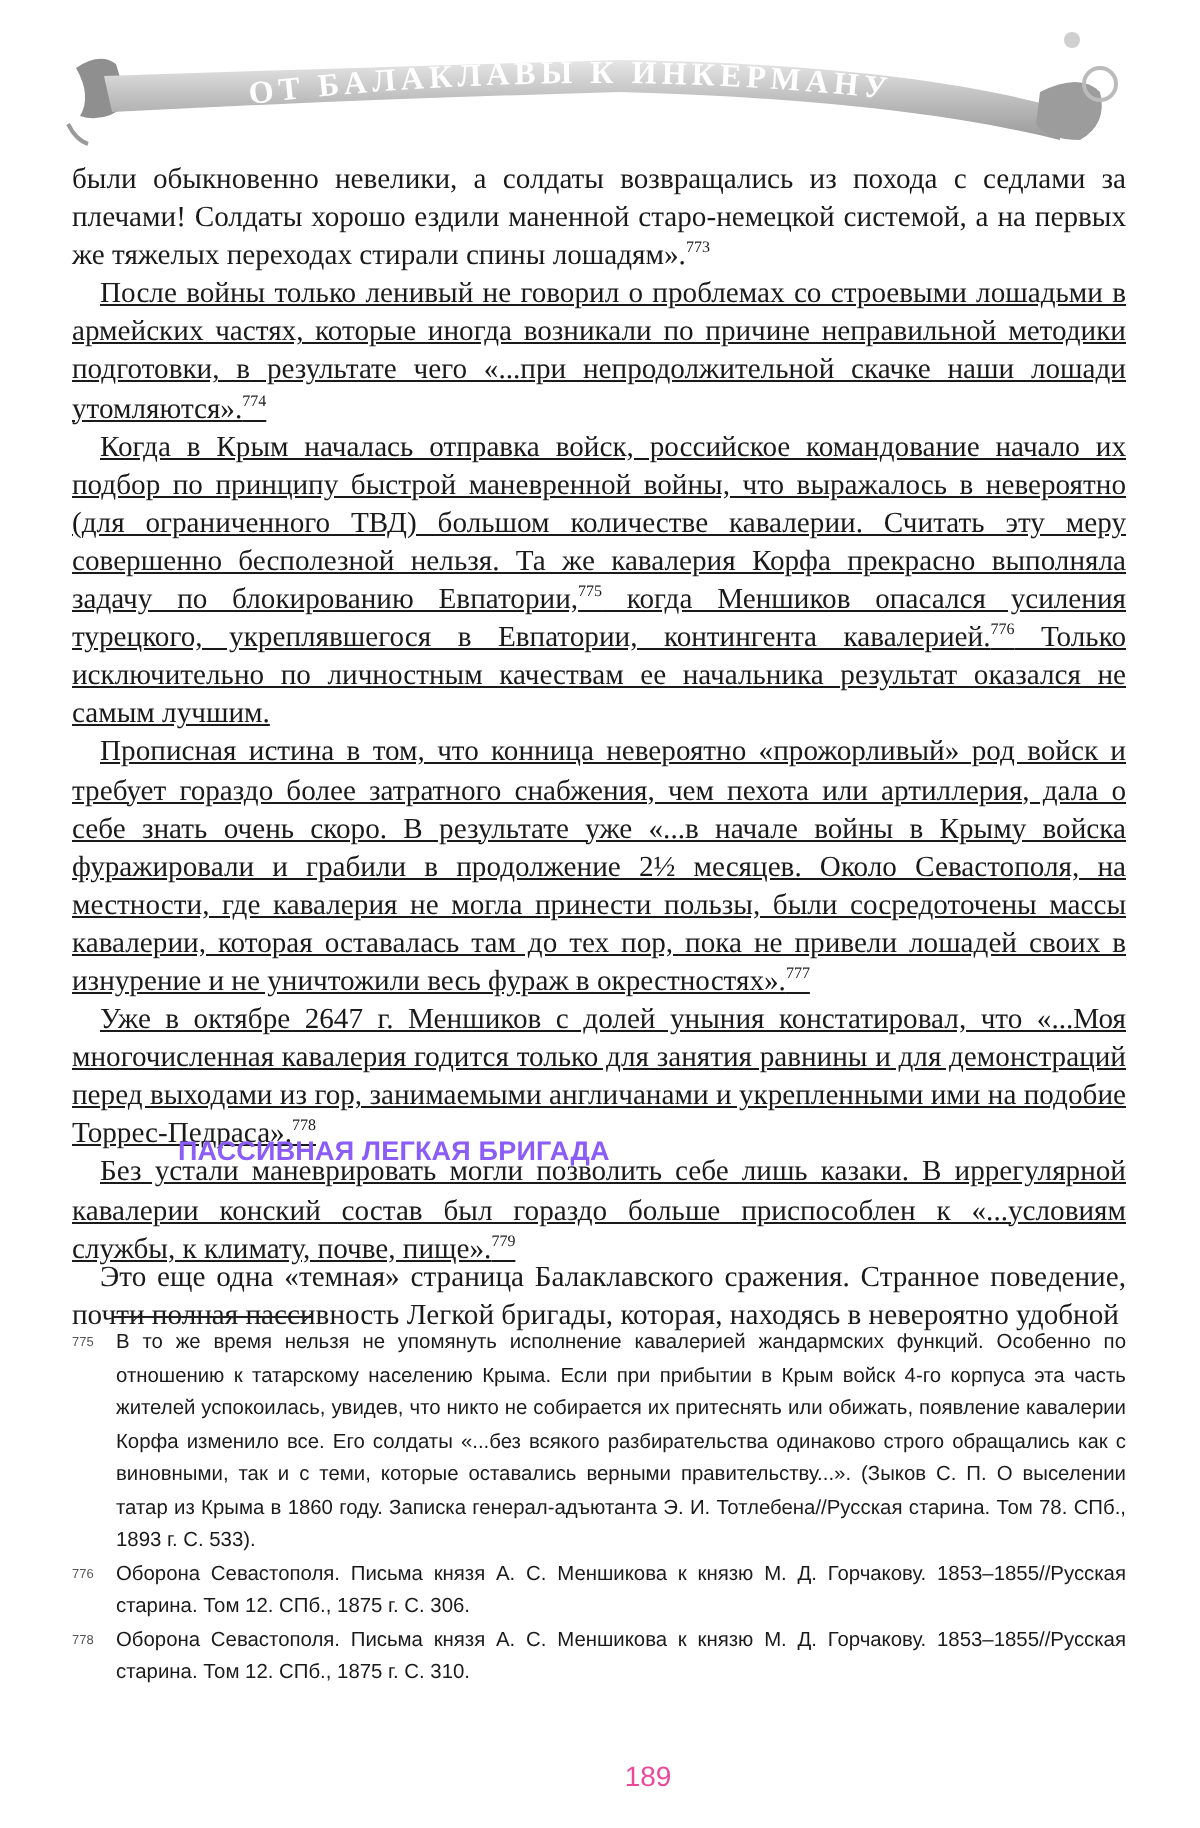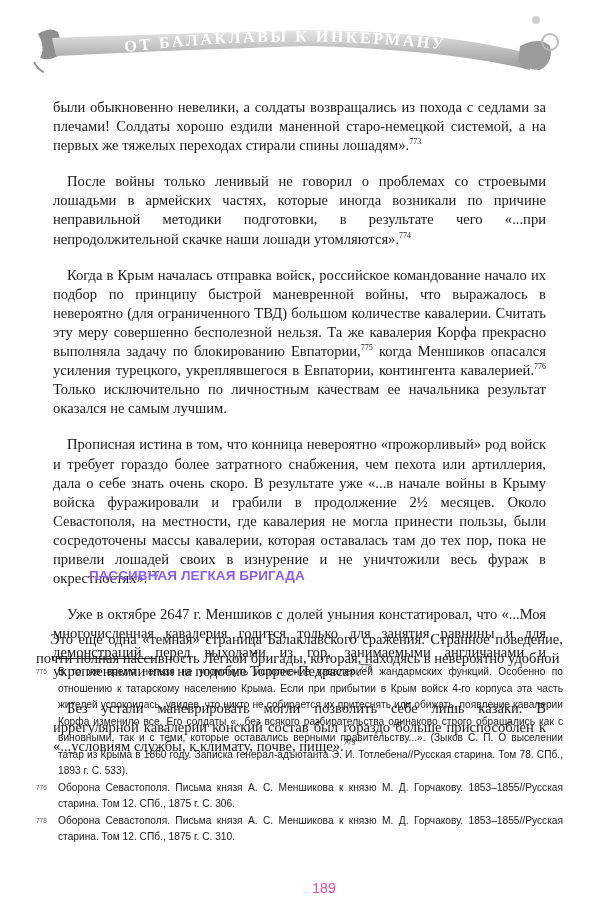--- a/index.html
+++ b/index.html
@@ -1,21 +1,21 @@
 <!DOCTYPE html>
 <html><head>
 <meta charset="utf-8">
 <style>
   html, body { margin:0; padding:0; background:#ffffff; }
   body { width:600px; height:914px; position:relative; overflow:hidden; color:#1a1a1a; }
   .ribbon { position:absolute; left:30px; top:12px; width:540px; height:66px; }
   .ribbon svg { width:540px; height:66px; display:block; }
   .main { position:absolute; left:36px; top:81px; width:527px; font-family:"Liberation Serif","DejaVu Serif",serif; font-size:14.6px; line-height:19.1px; text-align:justify; }
-  .main p { margin:17px; text-indent:0; }
-  .main p.ind { text-indent:14px; }
+  .main p { margin:0; text-indent:0; }
+  .main p.ind { text-indent:14px;text-decoration:underline; }
   sup { font-size:8px; line-height:0; vertical-align:6px; }
   .heading { position:absolute; left:49px; top:568px; font-family:"Liberation Sans","DejaVu Sans",sans-serif; font-weight:bold; font-size:13.5px; color:#8b5cf6; letter-spacing:0.1px;padding-left:40px; }
   .after { position:absolute; left:36px; top:598px; width:527px; font-family:"Liberation Serif","DejaVu Serif",serif; font-size:14.6px; line-height:19.1px; text-align:justify;margin-top:32px; }
   .after p { margin:0; text-indent:14px; }
   .rule { position:absolute; left:56px; top:658px; width:100px; border-top:1px solid #222; }
   .notes { position:absolute; left:36px; top:664px; width:527px; font-family:"Liberation Sans","DejaVu Sans",sans-serif; font-size:10.2px; line-height:16.5px; color:#1a1a1a; }
   .note { position:relative; padding-left:22px; text-align:justify; }
   .note .num { position:absolute; left:0; top:0; font-size:6.5px; color:#555; }
   .pagenum { position:absolute; left:0; width:600px; top:880px; text-align:center; font-family:"Liberation Sans","DejaVu Sans",sans-serif; font-size:14px; color:#ec4899;margin-left:24px; }
 </style>

